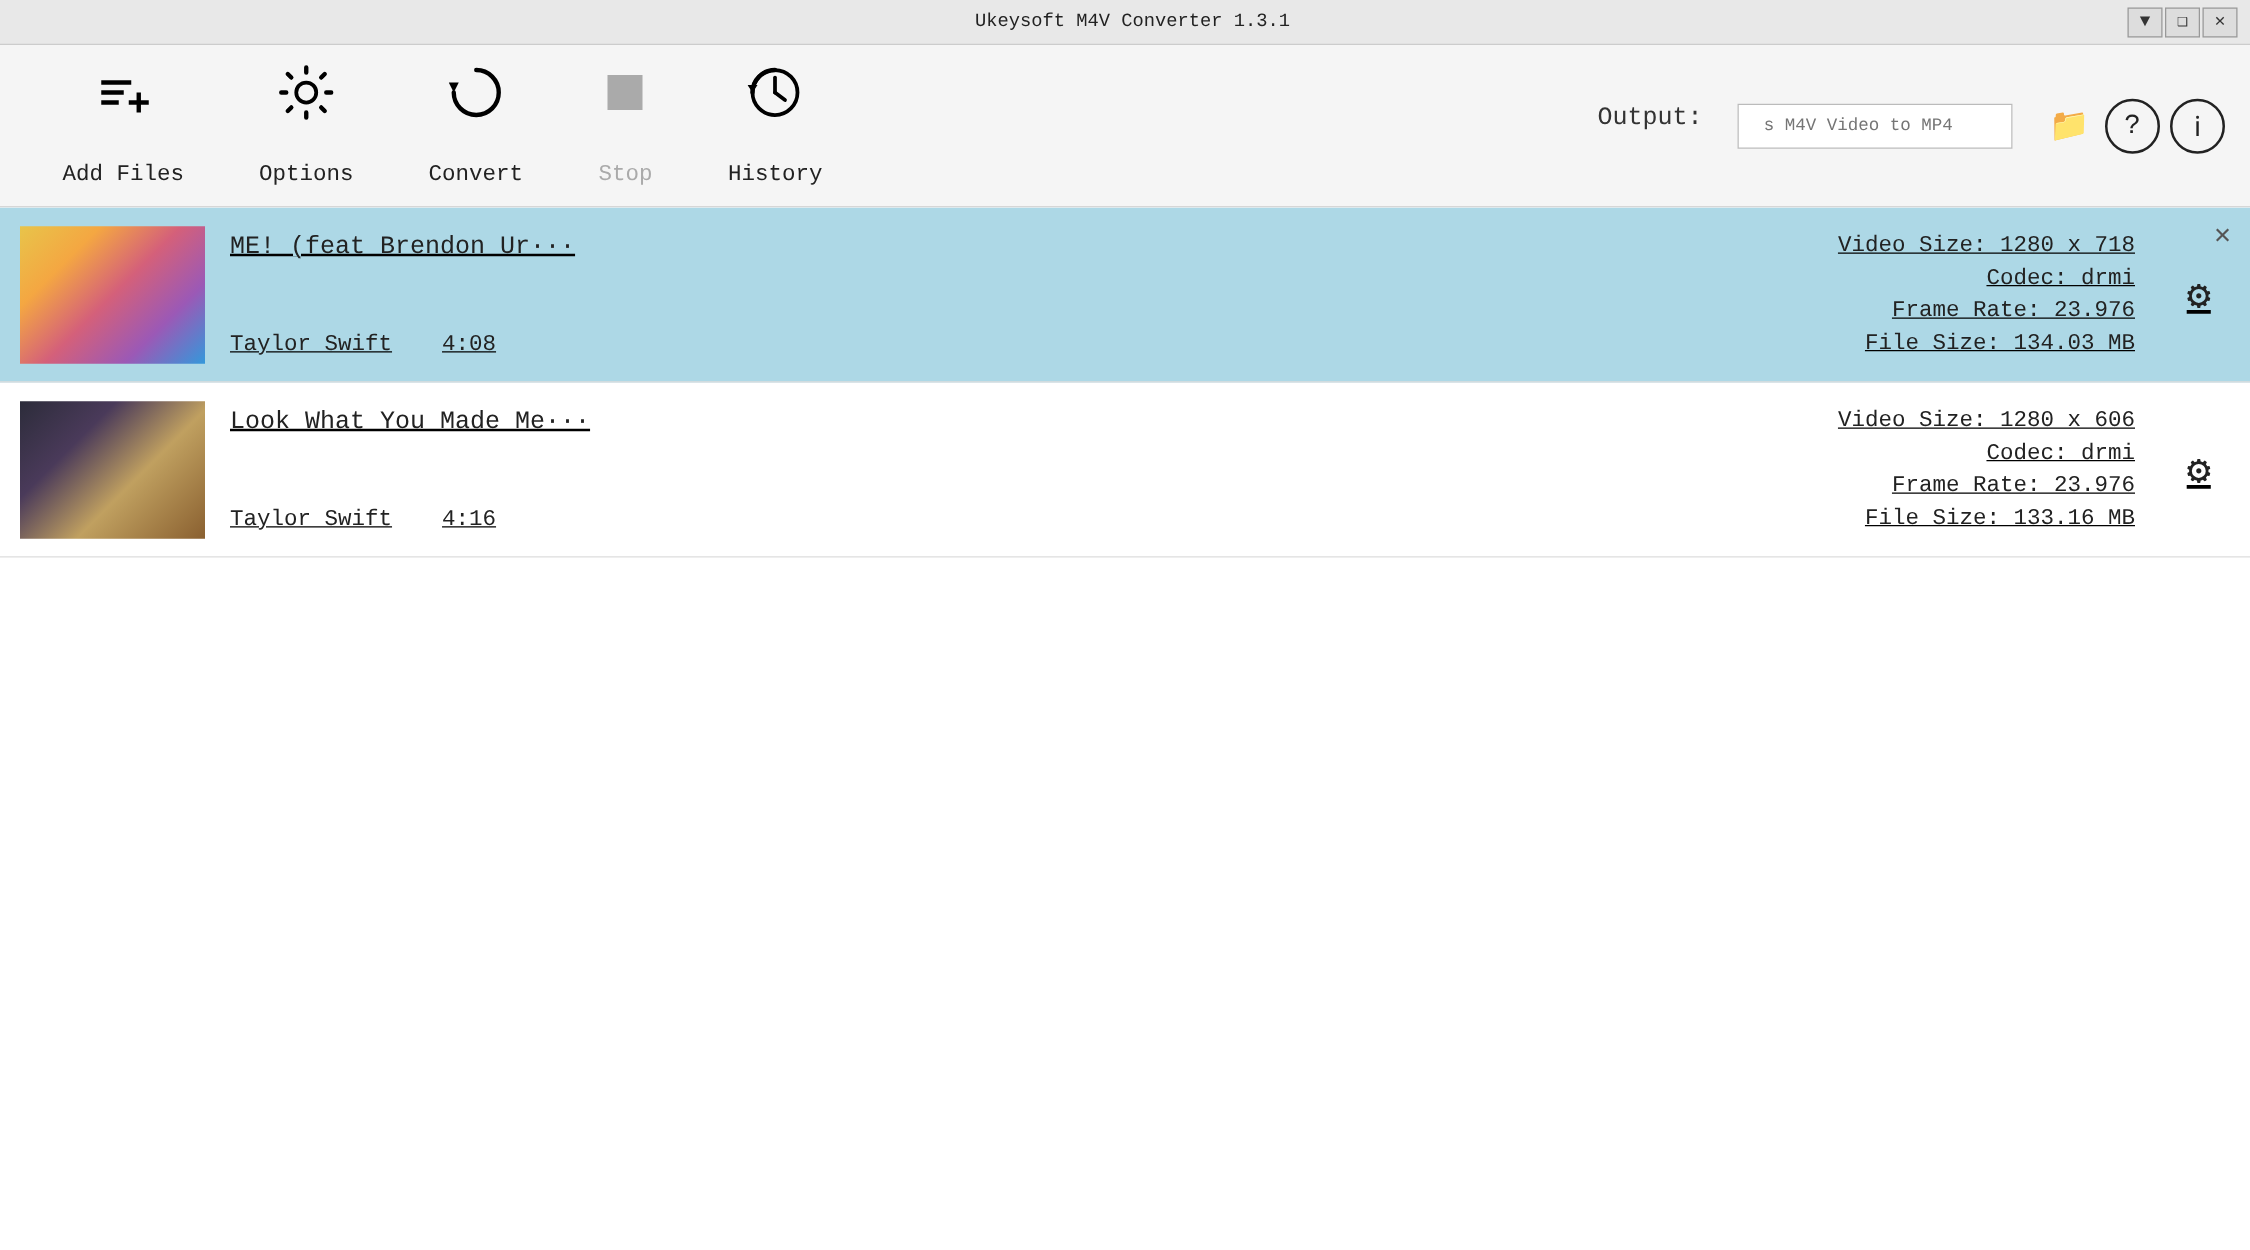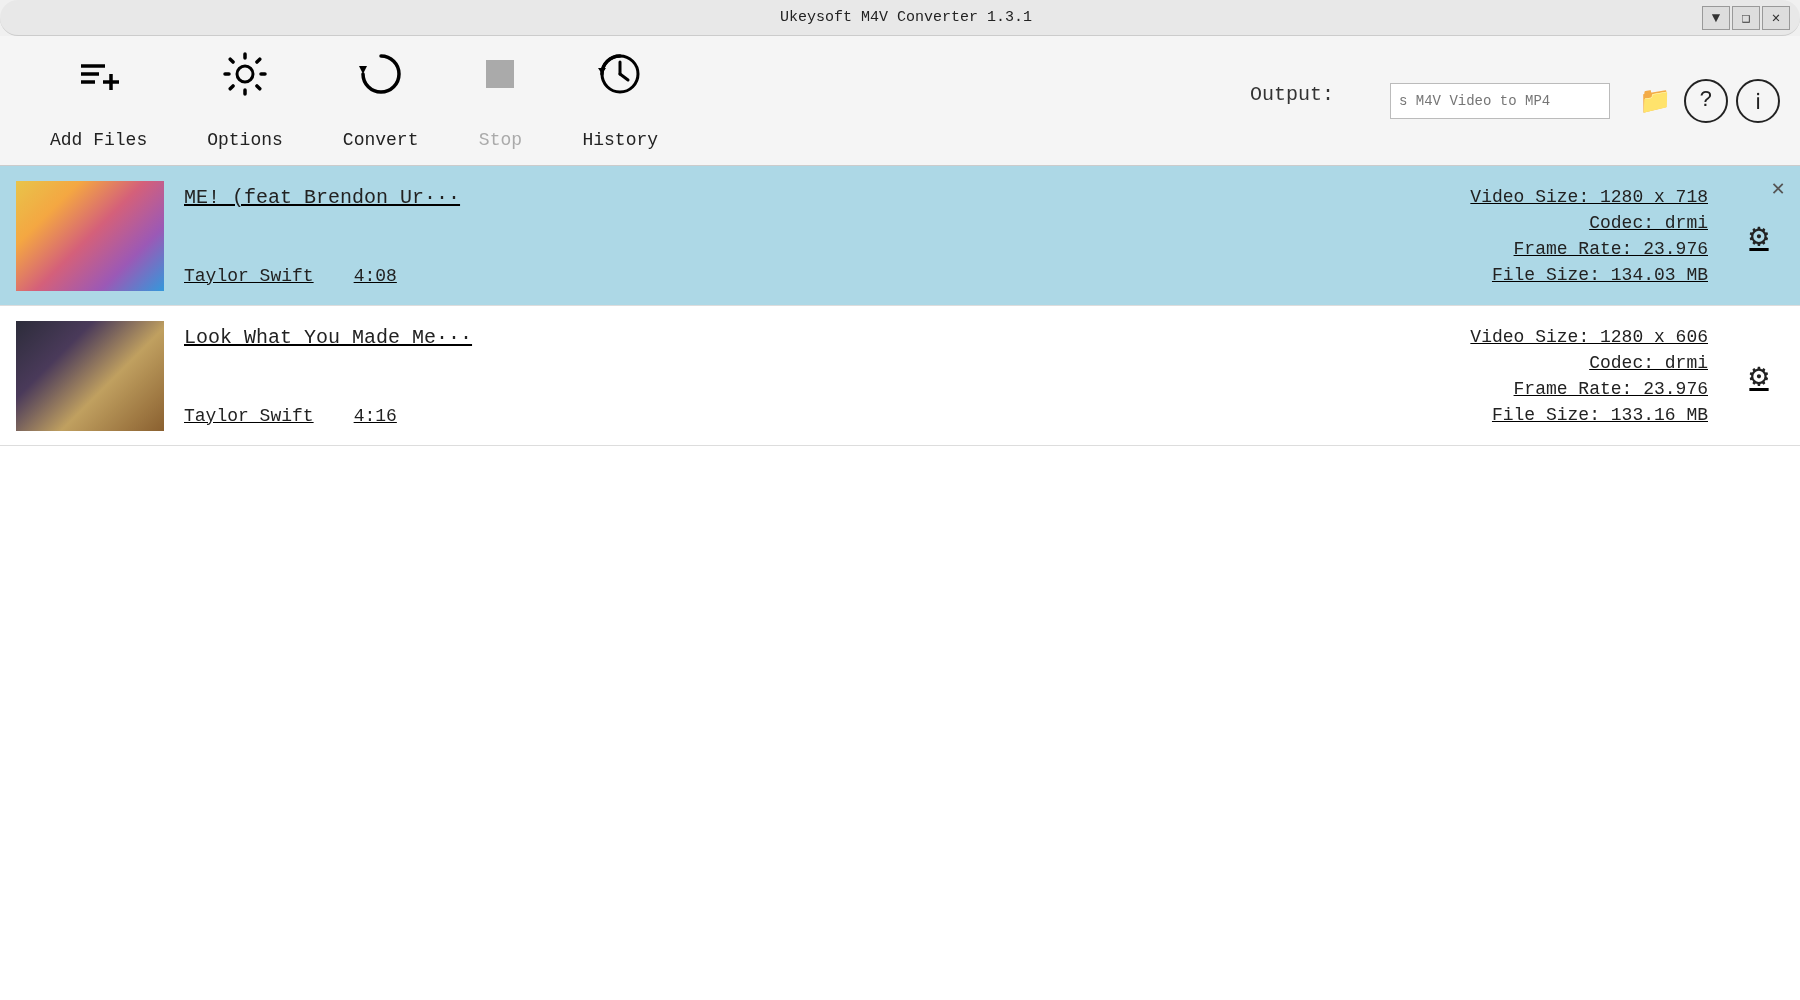--- a/index.html
+++ b/index.html
@@ -16,21 +16,20 @@
     
     .title-bar {
       background: #e8e8e8;
       display: flex;
       align-items: center;
       justify-content: space-between;
       padding: 0 10px;
       height: 36px;
       border-bottom: 1px solid #ccc;
       flex-shrink: 0;
-      border-radius: 18px;
     }
     .title-bar-title {
       flex: 1;
       text-align: center;
       font-size: 15px;
       font-family: 'Courier New', monospace;
       color: #222;
     }
     .title-bar-controls {
       display: flex;
@@ -92,25 +91,24 @@
     .toolbar-output-label {
       font-size: 20px;
       font-family: 'Courier New', monospace;
       color: #333;
     }
     .toolbar-output-input {
       width: 220px;
       height: 36px;
       border: 1px solid #bbb;
       background: #fff;
-      padding: 4px 8px;
+      padding: 4px 20px;
       font-size: 14px;
       font-family: 'Courier New', monospace;
       color: #aaa;
-      margin-left: 28px;
     }
     .folder-btn {
       width: 36px;
       height: 36px;
       cursor: pointer;
       display: flex;
       align-items: center;
       justify-content: center;
       font-size: 26px;
     }

